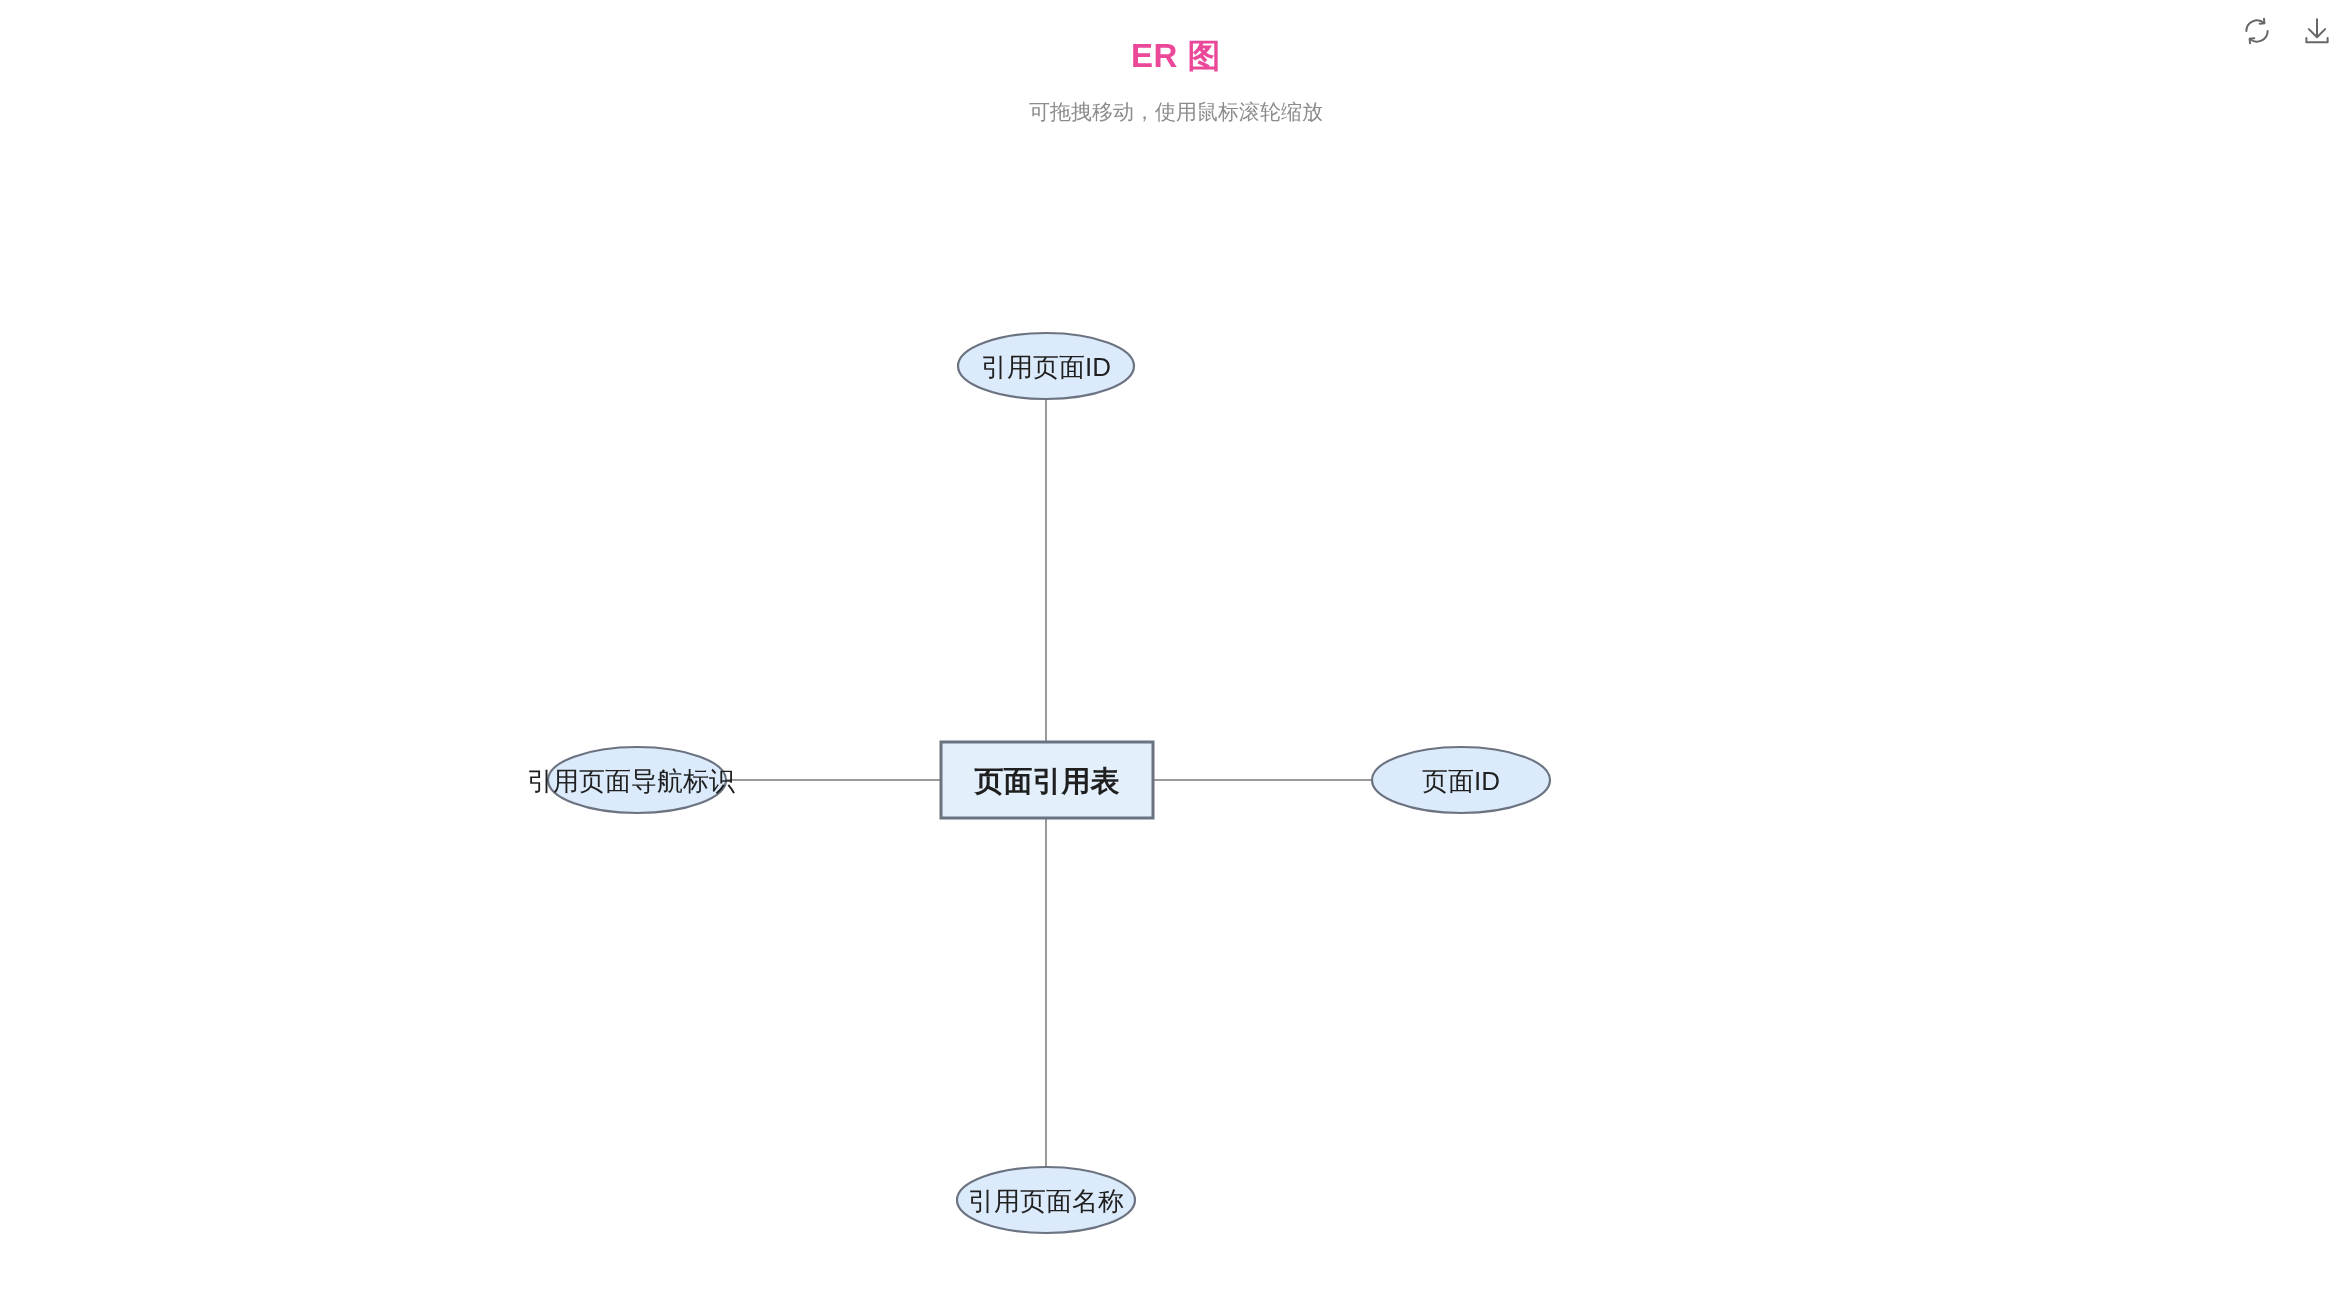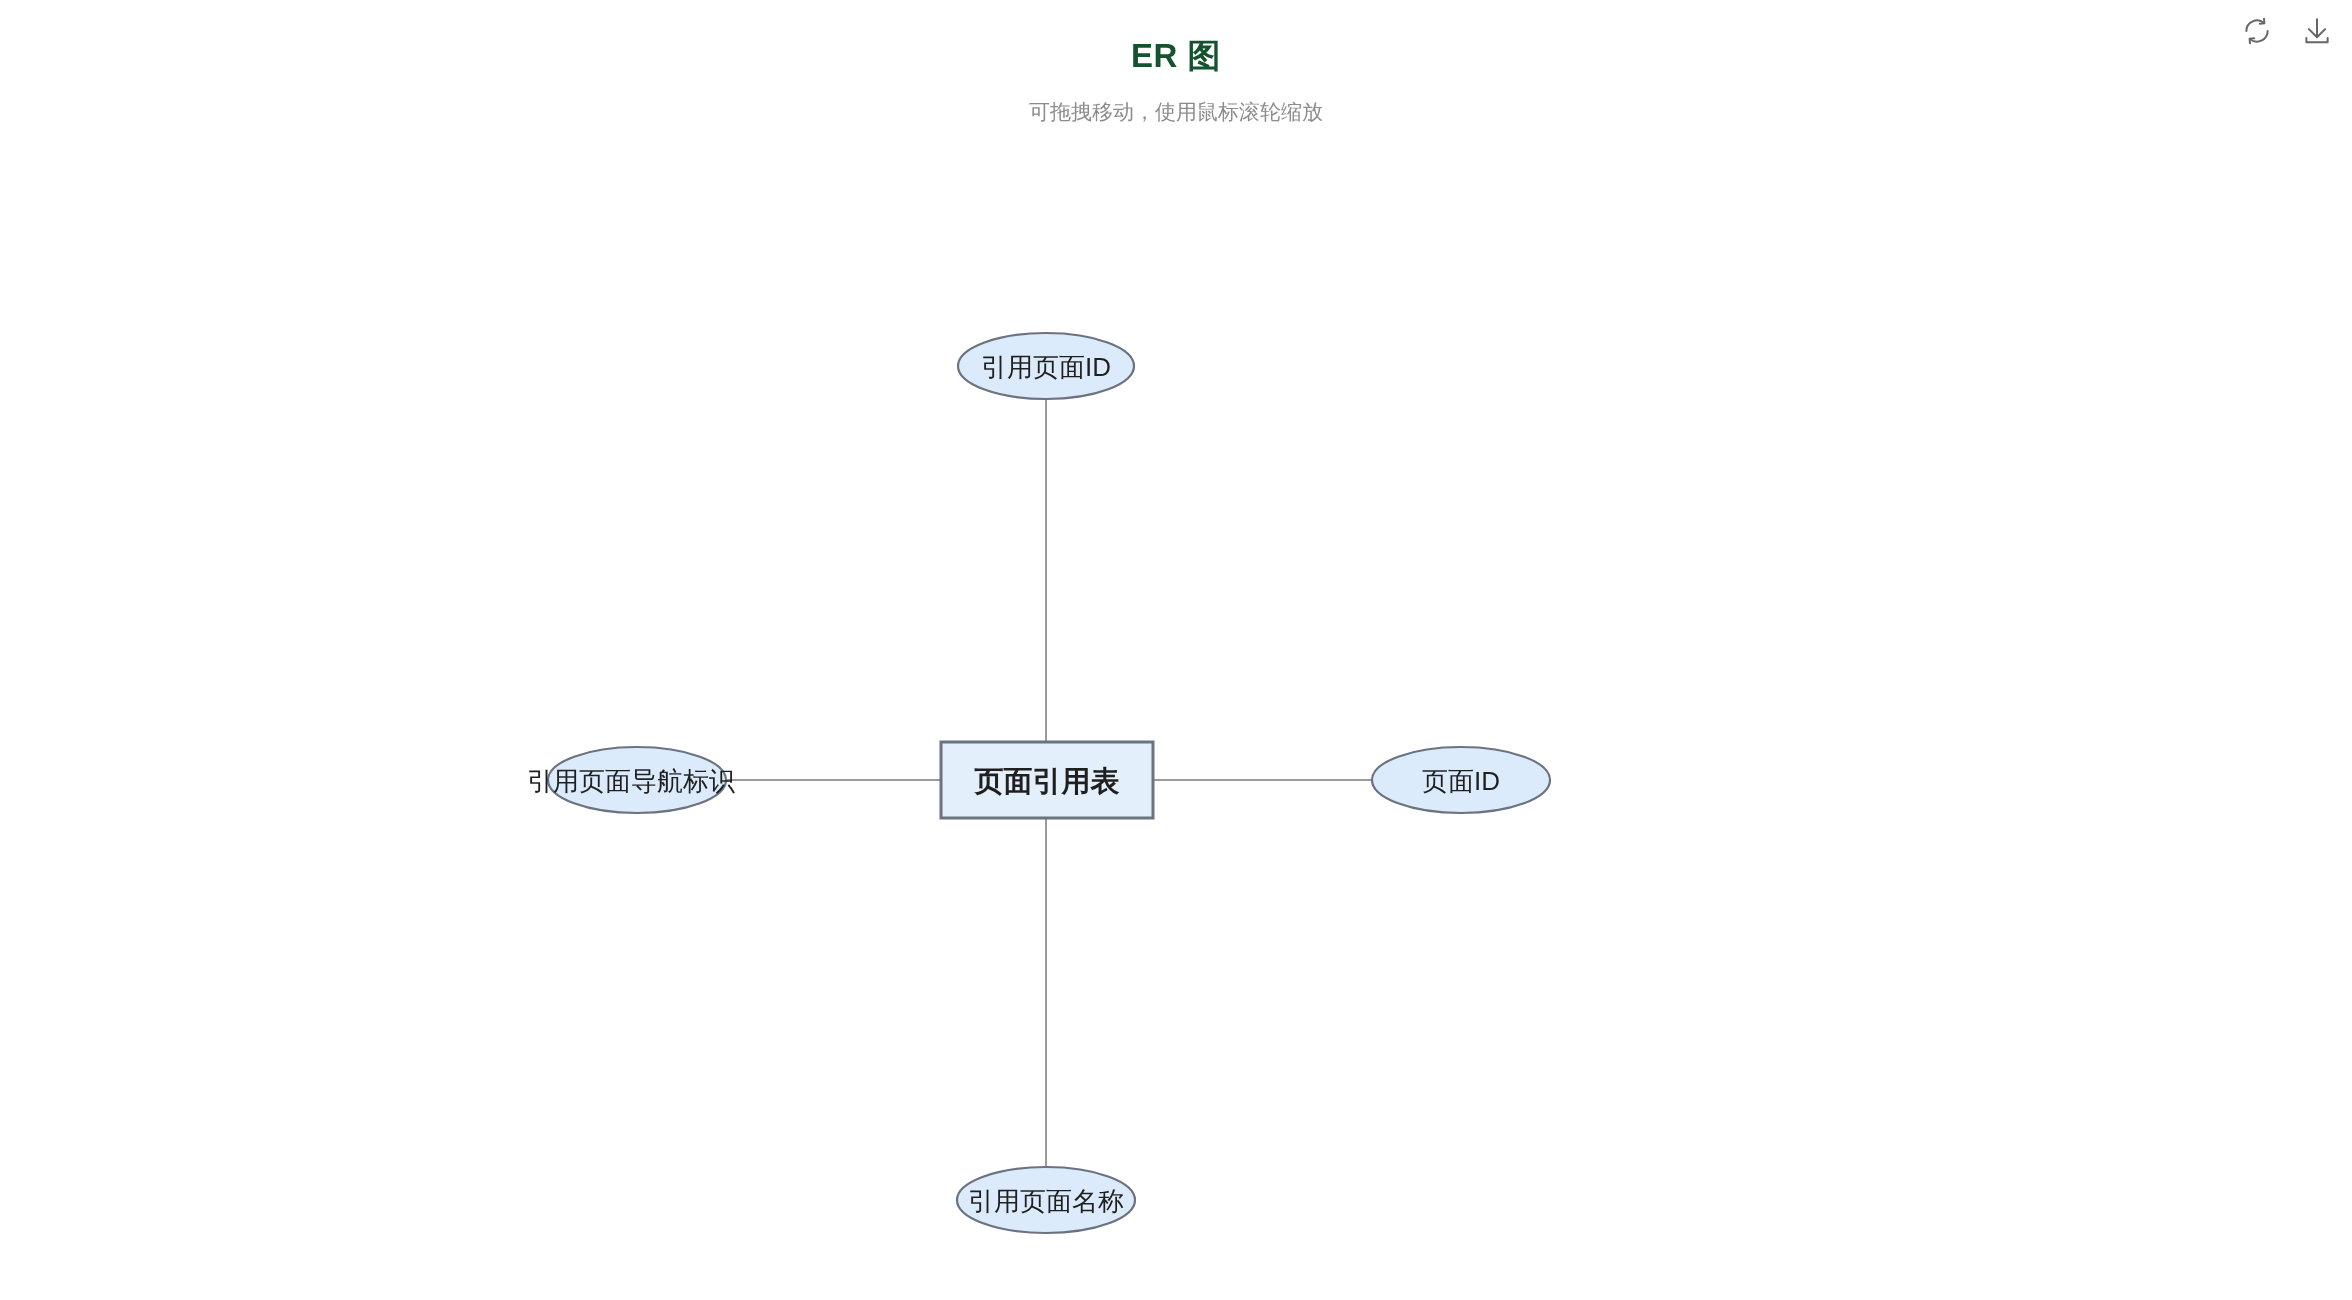--- a/index.html
+++ b/index.html
@@ -32,21 +32,21 @@
   }
 
   .page-title {
     position: absolute;
     top: 38px;
     left: 0;
     width: 2352px;
     text-align: center;
     font-size: 33px;
     font-weight: bold;
-    color: #14532d;
+    color: #ec4899;
     letter-spacing: 0.5px;
     line-height: 1.1;
   }
 
   .page-subtitle {
     position: absolute;
     top: 100px;
     left: 0;
     width: 2352px;
     text-align: center;

